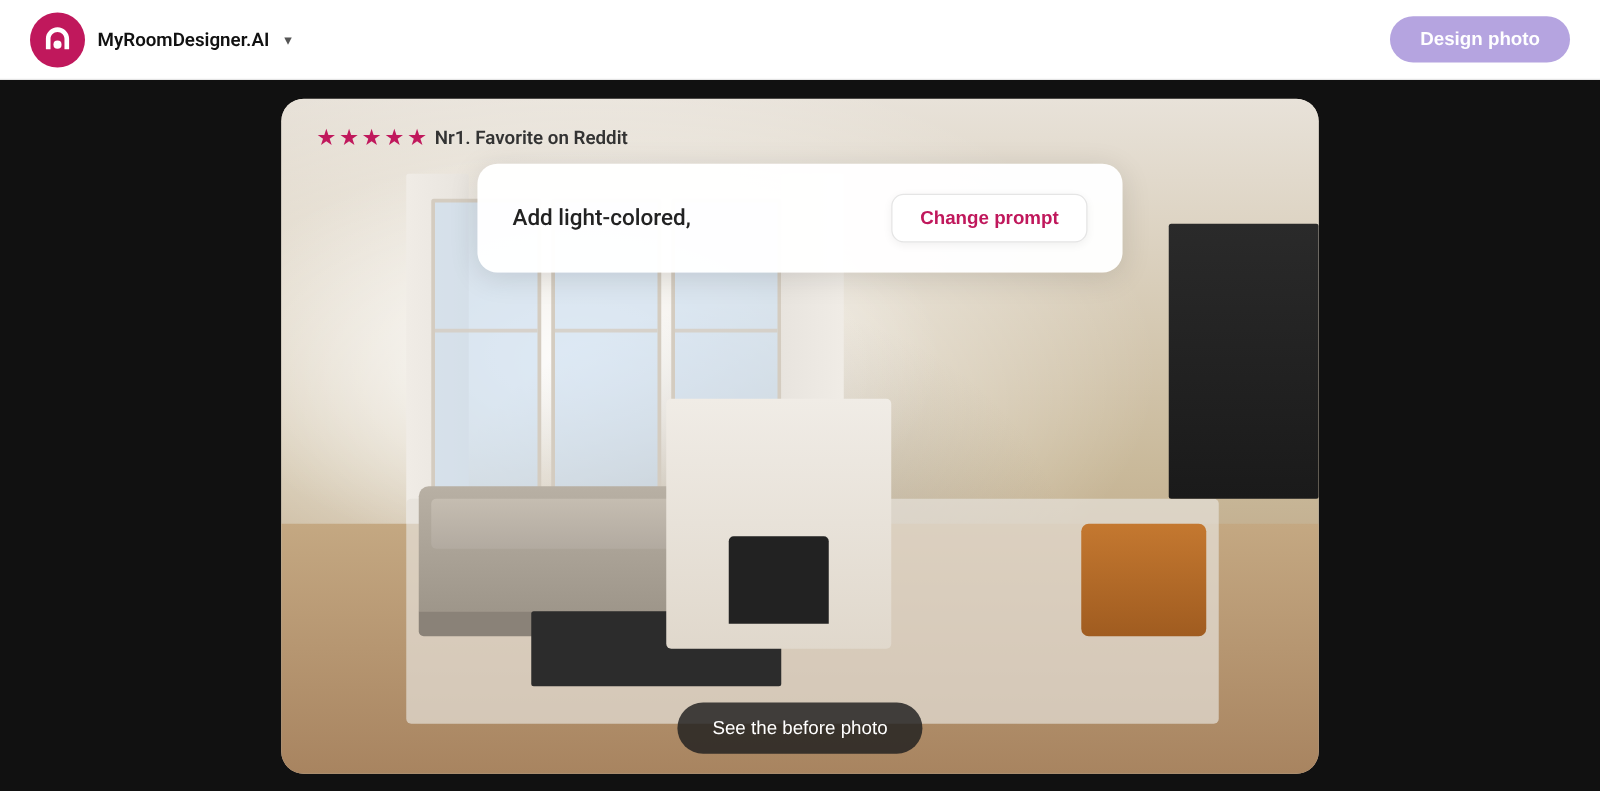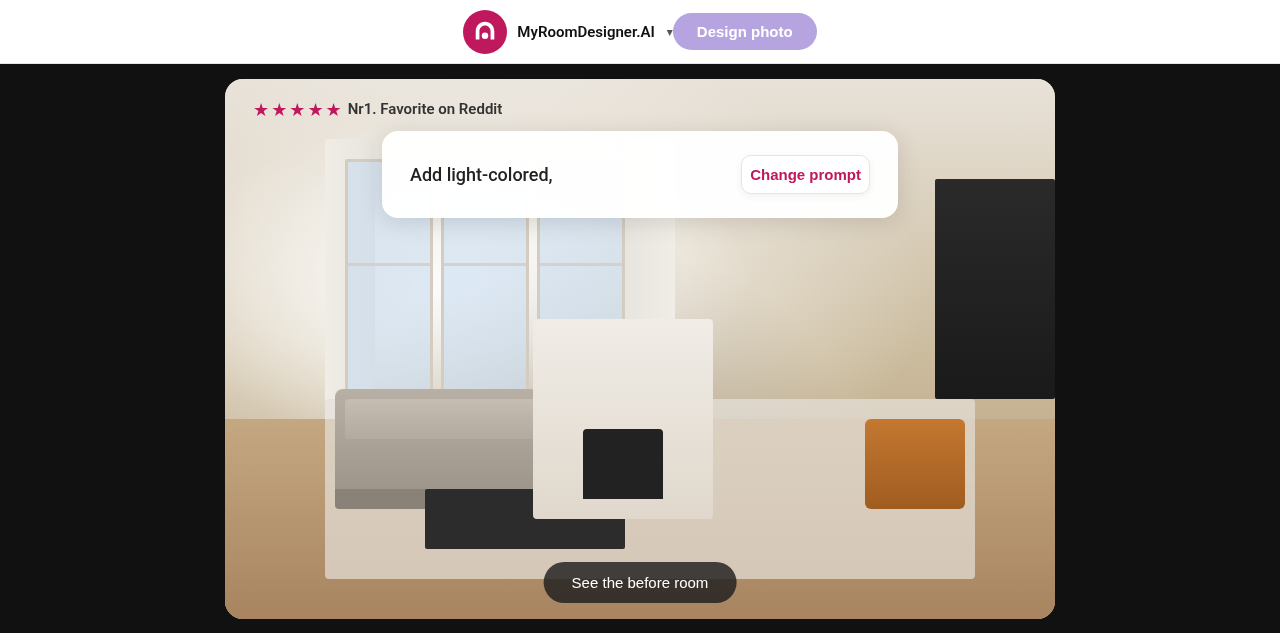--- a/index.html
+++ b/index.html
@@ -13,21 +13,21 @@
     }
 
     
     .header {
       position: absolute;
       top: 0; left: 0; right: 0;
       height: 64px;
       background: #ffffff;
       display: flex;
       align-items: center;
-      justify-content: center;
+      justify-content: space-between;
       padding: 0 24px;
       z-index: 100;
       border-bottom: 1px solid #e5e5e5;
     }
 
     .header-left {
       display: flex;
       align-items: center;
       gap: 10px;
     }
@@ -315,21 +315,21 @@
     .prompt-text {
       font-size: 18px;
       font-weight: 500;
       color: #222;
     }
 
     .change-prompt-btn {
       background: #fff;
       border: 1.5px solid #e5e5e5;
       border-radius: 10px;
-      padding: 10px 8px;
+      padding: 10px 22px;
       font-size: 15px;
       font-weight: 600;
       color: #c0185c;
       cursor: pointer;
       white-space: nowrap;
       box-shadow: 0 2px 8px rgba(0,0,0,0.06);
     }
 
     
     .before-photo-btn {
@@ -401,16 +401,16 @@
         <span class="star">★</span>
       </div>
       <span class="star-label">Nr1. Favorite on Reddit</span>
     </div>
 
     <div class="prompt-card">
       <span class="prompt-text">Add light-colored,</span>
       <button class="change-prompt-btn">Change prompt</button>
     </div>
 
-    <button class="before-photo-btn">See the before room</button>
+    <button class="before-photo-btn">See the before photo</button>
 
   </div>
 </main>
 
 </body></html>

